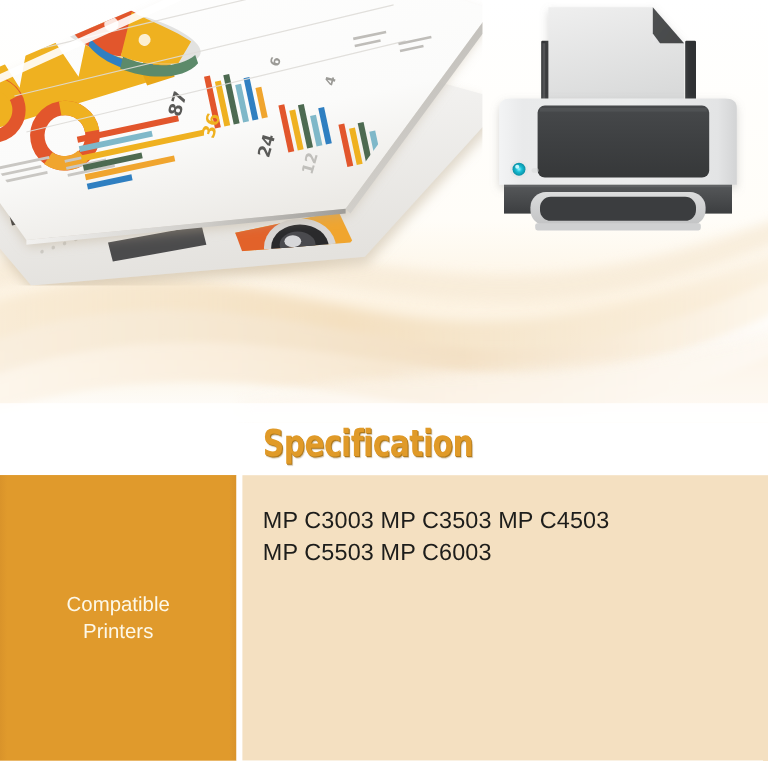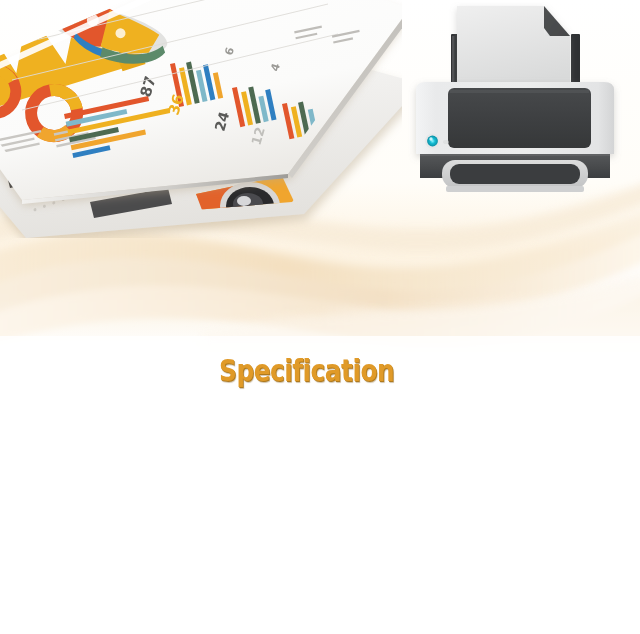--- a/index.html
+++ b/index.html
@@ -475,18 +475,26 @@
       <rect x="52" y="162" width="130" height="20" rx="9" fill="#3b3d3f"></rect>
 
       <rect x="48" y="184" width="138" height="6" rx="2" fill="#cfd0d1"></rect>
     </svg>
   </div>
 
   <h2 class="spec-title">Specification</h2>
 
   <div class="spec-table">
 
+    <div class="spec-label-cell">
+      <span class="spec-label-text">Compatible
+Printers</span>
+    </div>
 
     <div class="spec-gap"></div>
 
+    <div class="spec-value-cell">
+      <span class="spec-value-text">MP C3003 MP C3503 MP C4503
+MP C5503 MP C6003</span>
+    </div>
   </div>
 
 </div>
 
 </body></html>

